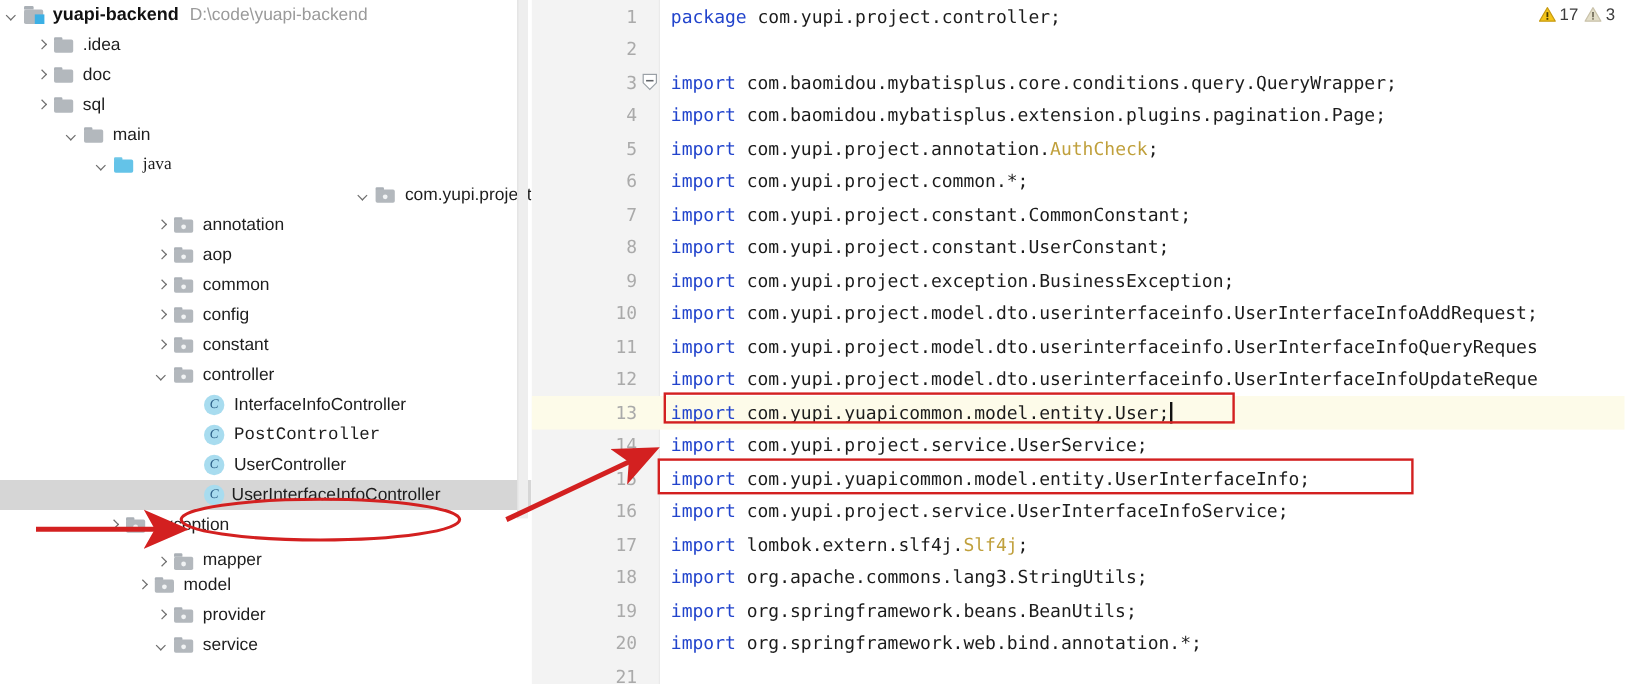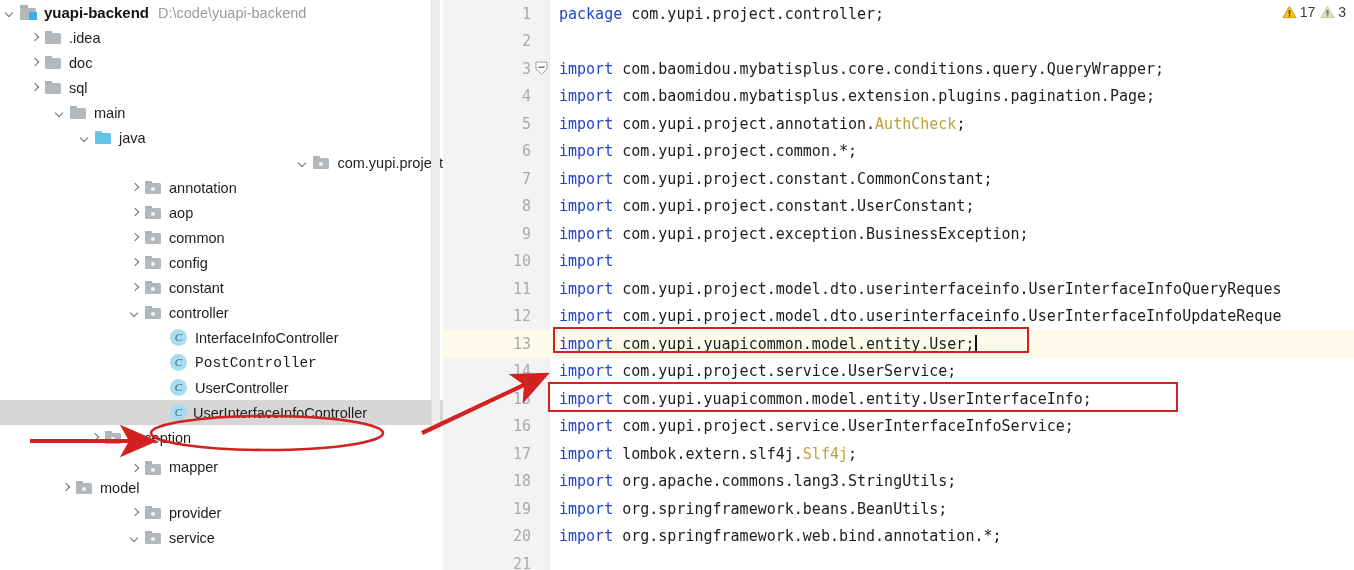--- a/index.html
+++ b/index.html
@@ -232,21 +232,21 @@
           <span style="margin-left: 2px;">sql</span>
         </div>
         <div class="tree-row" style="padding-left: 54px;">
           <span class="arrow down"></span>
           <span class="ico folder src">
             <span class="tab"></span>
             <span class="body"></span>
           </span>
           <span style="margin-left: 2px;">main</span>
         </div>
-        <div class="tree-row" style="padding-left: 79px;">
+        <div class="tree-row" style="padding-left: 79px; font-family: Liberation Serif, serif;">
           <span class="arrow down"></span>
           <span class="ico folder java">
             <span class="tab"></span>
             <span class="body"></span>
           </span>
           <span style="margin-left: 2px;">java</span>
         </div>
         <div class="tree-row" style="padding-left: 64px; justify-content: flex-end;">
           <span class="arrow down"></span>
           <span class="ico folder pkg">
@@ -332,21 +332,21 @@
           <span style="margin-left: 2px;">exception</span>
         </div>
         <div class="tree-row" style="padding-left: 129px; align-items: flex-end;">
           <span class="arrow right"></span>
           <span class="ico folder pkg">
             <span class="tab"></span>
             <span class="body"></span>
           </span>
           <span style="margin-left: 2px;">mapper</span>
         </div>
-        <div class="tree-row" style="padding-left: 60px;">
+        <div class="tree-row" style="padding-left: 113px;">
           <span class="arrow right"></span>
           <span class="ico folder pkg">
             <span class="tab"></span>
             <span class="body"></span>
           </span>
           <span style="margin-left: 2px;">model</span>
         </div>
         <div class="tree-row" style="padding-left: 129px;">
           <span class="arrow right"></span>
           <span class="ico folder pkg">
@@ -376,21 +376,21 @@
         <div class="code-line"><span class="lineno">3</span><span class="fold"><svg width="13" height="15" viewBox="0 0 13 15">
               <path d="M1 1 H12 V8 L6.5 13.5 L1 8 Z" fill="#ffffff" stroke="#9aa0a6" stroke-width="1"></path>
               <rect x="3.4" y="5.6" width="6.2" height="1.3" fill="#5f6368"></rect>
             </svg></span><span class="codetext"><span class="kw">import </span><span class="plain">com.baomidou.mybatisplus.core.conditions.query.QueryWrapper;</span></span></div>
         <div class="code-line"><span class="lineno">4</span><span class="codetext"><span class="kw">import </span><span class="plain">com.baomidou.mybatisplus.extension.plugins.pagination.Page;</span></span></div>
         <div class="code-line"><span class="lineno">5</span><span class="codetext"><span class="kw">import </span><span class="plain">com.yupi.project.annotation.</span><span class="anno">AuthCheck</span><span class="plain">;</span></span></div>
         <div class="code-line"><span class="lineno">6</span><span class="codetext"><span class="kw">import </span><span class="plain">com.yupi.project.common.*;</span></span></div>
         <div class="code-line"><span class="lineno">7</span><span class="codetext"><span class="kw">import </span><span class="plain">com.yupi.project.constant.CommonConstant;</span></span></div>
         <div class="code-line"><span class="lineno">8</span><span class="codetext"><span class="kw">import </span><span class="plain">com.yupi.project.constant.UserConstant;</span></span></div>
         <div class="code-line"><span class="lineno">9</span><span class="codetext"><span class="kw">import </span><span class="plain">com.yupi.project.exception.BusinessException;</span></span></div>
-        <div class="code-line"><span class="lineno">10</span><span class="codetext"><span class="kw">import </span></span></div>
+        <div class="code-line"><span class="lineno">10</span><span class="codetext"><span class="kw">import </span><span class="plain">com.yupi.project.model.dto.userinterfaceinfo.UserInterfaceInfoAddRequest;</span></span></div>
         <div class="code-line"><span class="lineno">11</span><span class="codetext"><span class="kw">import </span><span class="plain">com.yupi.project.model.dto.userinterfaceinfo.UserInterfaceInfoQueryReques</span></span></div>
         <div class="code-line"><span class="lineno">12</span><span class="codetext"><span class="kw">import </span><span class="plain">com.yupi.project.model.dto.userinterfaceinfo.UserInterfaceInfoUpdateReque</span></span></div>
         <div class="code-line current"><span class="lineno">13</span><span class="codetext"><span class="kw">import </span><span class="plain">com.yupi.yuapicommon.model.entity.User;</span><span class="caret"></span></span></div>
         <div class="code-line"><span class="lineno">14</span><span class="codetext"><span class="kw">import </span><span class="plain">com.yupi.project.service.UserService;</span></span></div>
         <div class="code-line"><span class="lineno">15</span><span class="codetext"><span class="kw">import </span><span class="plain">com.yupi.yuapicommon.model.entity.UserInterfaceInfo;</span></span></div>
         <div class="code-line"><span class="lineno">16</span><span class="codetext"><span class="kw">import </span><span class="plain">com.yupi.project.service.UserInterfaceInfoService;</span></span></div>
         <div class="code-line"><span class="lineno">17</span><span class="codetext"><span class="kw">import </span><span class="plain">lombok.extern.slf4j.</span><span class="anno">Slf4j</span><span class="plain">;</span></span></div>
         <div class="code-line"><span class="lineno">18</span><span class="codetext"><span class="kw">import </span><span class="plain">org.apache.commons.lang3.StringUtils;</span></span></div>
         <div class="code-line"><span class="lineno">19</span><span class="codetext"><span class="kw">import </span><span class="plain">org.springframework.beans.BeanUtils;</span></span></div>
         <div class="code-line"><span class="lineno">20</span><span class="codetext"><span class="kw">import </span><span class="plain">org.springframework.web.bind.annotation.*;</span></span></div>

